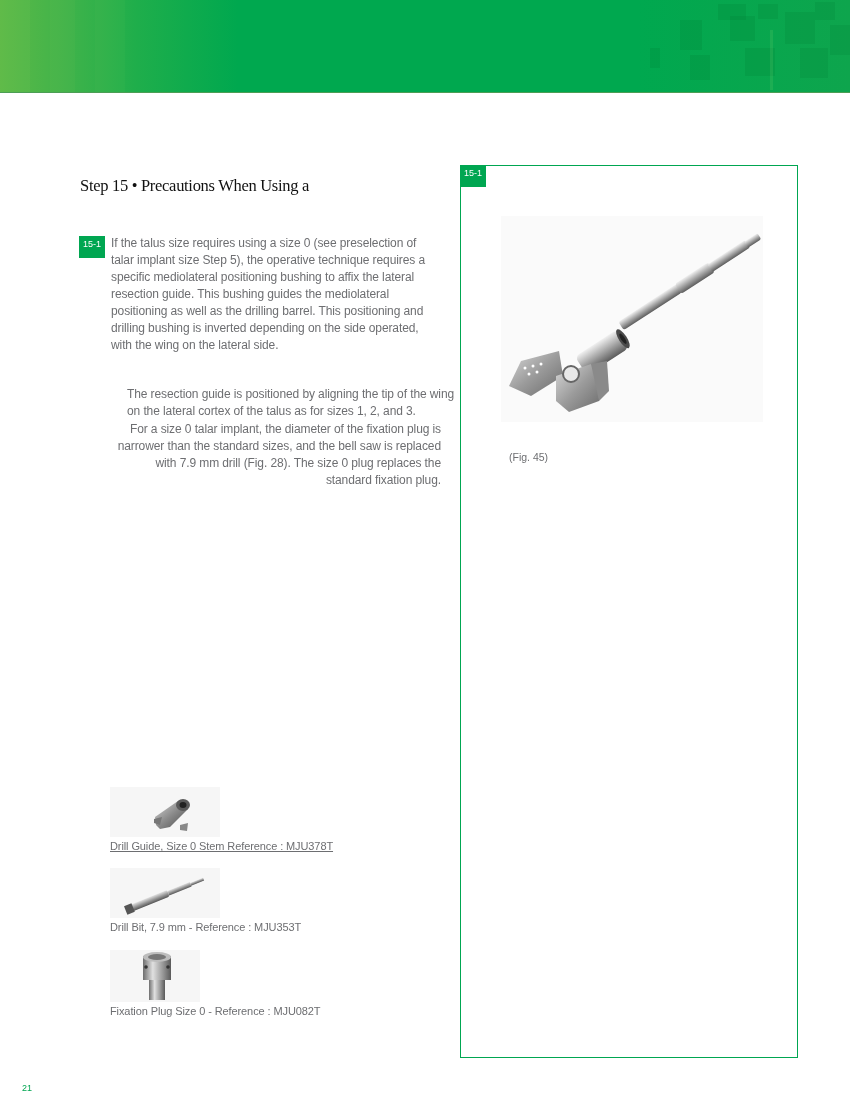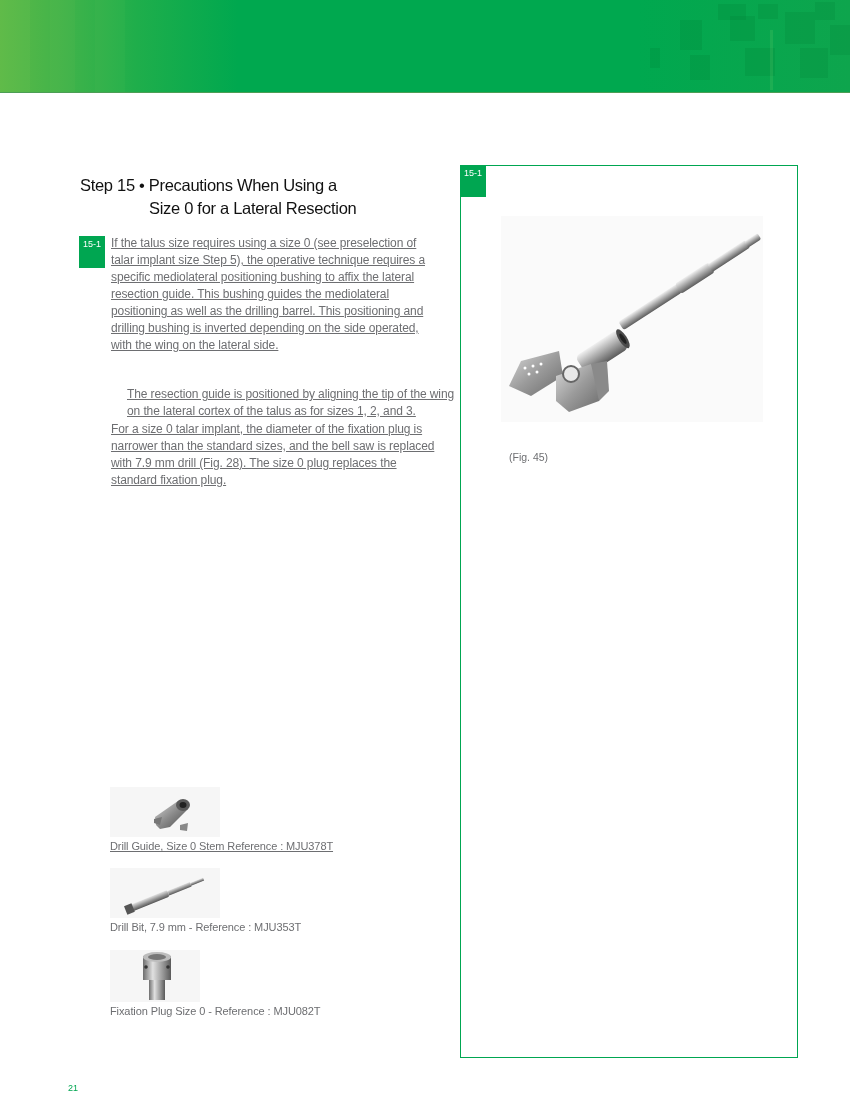--- a/index.html
+++ b/index.html
@@ -18,41 +18,40 @@
     .header-band .tile {
       position: absolute; background: rgba(0, 120, 50, 0.18);
     }
     .header-band .tile.light { background: rgba(120, 210, 110, 0.18); }
     .header-band .stripe {
       position: absolute; top: 0; height: 92px; background: rgba(120,200,90,0.25);
     }
 
     .step-title {
       position: absolute; left: 80px; top: 163px; width: 360px;
-      font-family: Liberation Sans, sans-serif; font-size: 16.5px; font-weight: normal;
+      font-family: Liberation Serif, serif; font-size: 16.5px; font-weight: normal;
       color: #111111; line-height: 23px; letter-spacing: -0.3px;
     }
     .step-title .line2 { display: block; padding-left: 69px; }
 
     .badge {
       display: inline-block; background: #00a651; color: #ffffff;
-      font-size: 9px; line-height: 16px; height: 32px; padding: 0 4px;
+      font-size: 9px; line-height: 16px; height: 22px; padding: 0 4px;
       font-family: "Liberation Sans", sans-serif;
     }
     .intro-badge { position: absolute; left: 79px; top: 236px; }
 
     .body-text {
       position: absolute; left: 111px; width: 330px;
       font-size: 12px; line-height: 17px; color: #6d6e71;
       letter-spacing: -0.1px;
-      text-decoration: underline;
     }
     .para1 { top: 235px; }
     .para2 { top: 370px; }
-    .para3 { top: 421px; }
+    .para3 { top: 421px; text-align: right; }
 
     .product {
       position: absolute; left: 110px;
     }
     .product .thumb {
       width: 110px; height: 50px; background: #f6f6f6; position: relative;
     }
     .product .caption {
       font-size: 11px; color: #6d6e71; margin-top: 3px; white-space: nowrap; letter-spacing: -0.1px;
     }
@@ -66,21 +65,21 @@
     }
     .figure-frame .frame-badge { position: absolute; left: -1px; top: -1px; }
     .fig-image {
       position: absolute; left: 40px; top: 50px; width: 262px; height: 206px;
       background: #fafafa;
     }
     .fig-caption {
       position: absolute; left: 48px; top: 285px; font-size: 10.5px; color: #6d6e71;
     }
     .page-number {
-      position: absolute; left: 22px; top: 1083px; font-size: 9px; color: #00a651; margin-left: 46px;
+      position: absolute; left: 22px; top: 1083px; font-size: 9px; color: #00a651;
     }
   </style>
 </head>
 <body>
 
 <div class="header-band">
   <div class="stripe" style="left:0;width:30px;opacity:.6"></div>
   <div class="stripe" style="left:50px;width:25px;opacity:.4"></div>
   <div class="stripe" style="left:95px;width:30px;opacity:.25"></div>
   <div class="tile" style="left:650px;top:48px;width:10px;height:20px"></div>
@@ -92,21 +91,20 @@
   <div class="tile" style="left:758px;top:4px;width:20px;height:15px"></div>
   <div class="tile light" style="left:770px;top:30px;width:3px;height:60px"></div>
   <div class="tile" style="left:785px;top:12px;width:30px;height:32px"></div>
   <div class="tile" style="left:800px;top:48px;width:28px;height:30px"></div>
   <div class="tile" style="left:815px;top:2px;width:20px;height:18px"></div>
   <div class="tile" style="left:830px;top:25px;width:20px;height:30px"></div>
 </div>
 
 <h1 class="step-title">
   <span>Step 15 • Precautions When Using a</span>
-  <span class="line2">Size 0 for a Lateral Resection</span>
 </h1>
 
 <span class="badge intro-badge">15-1</span>
 
 <p class="body-text para1" style="margin:0">If the talus size requires using a size 0 (see preselection of talar implant size Step 5), the operative technique requires a specific mediolateral positioning bushing to affix the lateral resection guide. This bushing guides the mediolateral positioning as well as the drilling barrel. This positioning and drilling bushing is inverted depending on the side operated, with the wing on the lateral side.</p>
 <p class="body-text para2" style="margin:16px">The resection guide is positioned by aligning the tip of the wing on the lateral cortex of the talus as for sizes 1, 2, and 3.</p>
 <p class="body-text para3" style="margin:0">For a size 0 talar implant, the diameter of the fixation plug is narrower than the standard sizes, and the bell saw is replaced with 7.9 mm drill (Fig. 28). The size 0 plug replaces the standard fixation plug.</p>
 
 <div class="product prod1">
   <div class="thumb">

